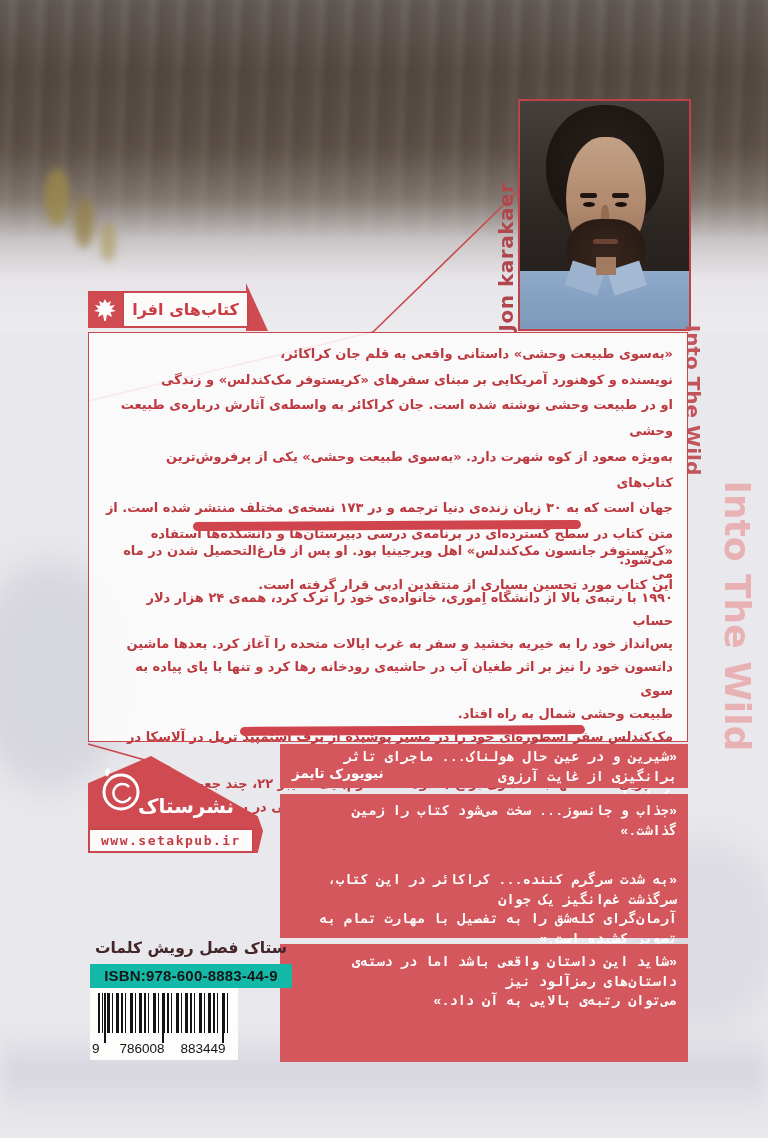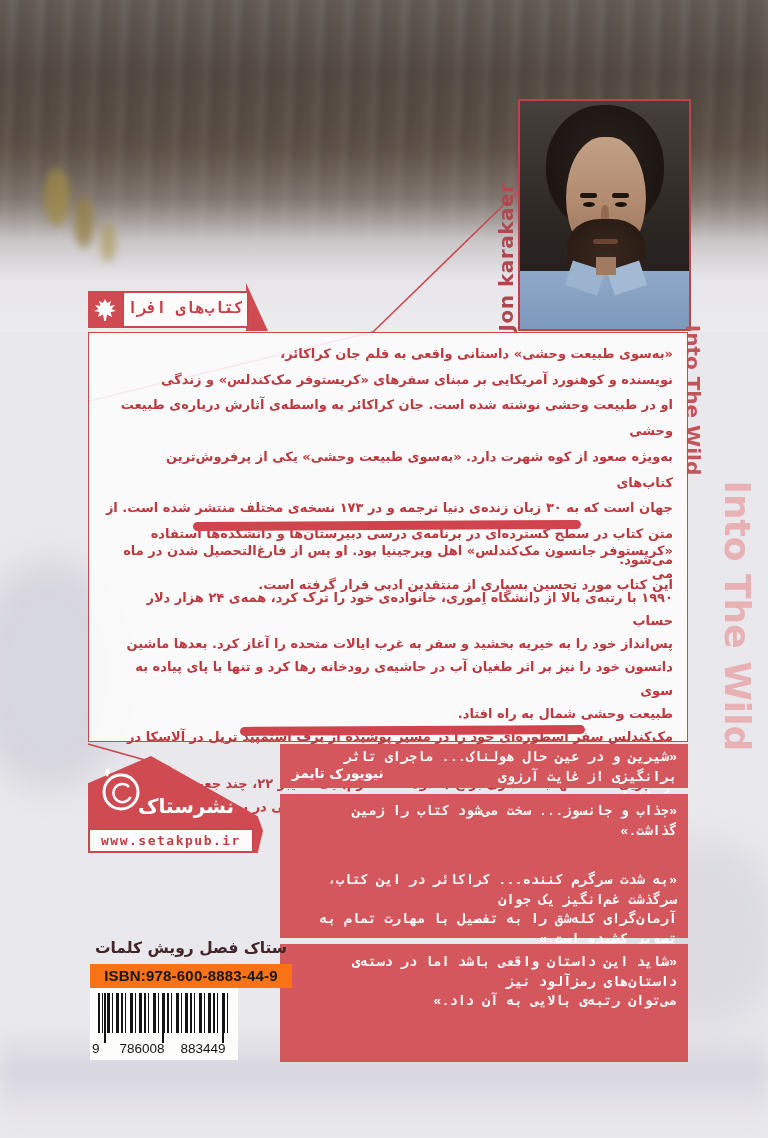--- a/index.html
+++ b/index.html
@@ -24,21 +24,21 @@
   .shade.s2{left:0;top:1030px;width:768px;height:90px;border-radius:0;filter:blur(9px);
             background:linear-gradient(180deg,rgba(214,212,222,.0),rgba(208,206,218,.75) 45%,rgba(228,227,233,.2));}
   .shade.s3{left:630px;top:840px;width:150px;height:190px;background:rgba(203,203,214,.45);}
   
   svg.deco{position:absolute;left:0;top:0;pointer-events:none;}
   
   .banner-leaf{position:absolute;left:88px;top:291px;width:34px;height:37px;background:#cf4a51;
     display:flex;align-items:center;justify-content:center;}
   .banner-label{position:absolute;left:122px;top:291px;width:127px;height:37px;box-sizing:border-box;
     background:#fdfafa;border:2px solid #c9474d;color:#cb3e46;font-weight:bold;font-size:16px;
-    line-height:33px;text-align:center;direction:rtl;font-family:Liberation Mono, monospace;}
+    line-height:33px;text-align:center;direction:rtl;}
   
   .photo{position:absolute;left:518px;top:99px;width:173px;height:232px;box-sizing:border-box;
     border:2px solid #bf4249;overflow:hidden;
     background:linear-gradient(180deg,#45403c 0%,#2c2623 55%,#201c1a 100%);}
   .photo .hair{position:absolute;left:26px;top:4px;width:118px;height:126px;border-radius:48%;
     background:radial-gradient(ellipse at 50% 45%,#2b211c 0%,#1c1512 70%,rgba(28,21,18,0) 100%);}
   .photo .face{position:absolute;left:46px;top:36px;width:80px;height:122px;border-radius:46%/50%;
     background:linear-gradient(180deg,#c2a186 0%,#b18a6f 55%,#96715a 100%);}
   .photo .brow-l,.photo .brow-r{position:absolute;top:92px;width:17px;height:5px;background:#20150f;border-radius:3px;}
   .photo .brow-l{left:60px;} .photo .brow-r{left:92px;}
@@ -88,21 +88,21 @@
     clip-path:polygon(0% 28%,36% 0%,97% 62%,100% 77%,97% 100%,0% 100%);}
   .pub-name{position:absolute;left:138px;top:794px;width:112px;color:#fff;font-weight:bold;
     font-size:20px;direction:rtl;text-align:left;}
   .pub-logo{position:absolute;left:96px;top:766px;}
   .pub-url{position:absolute;left:88px;top:828px;width:166px;height:25px;box-sizing:border-box;
     background:#fcfafa;border:2px solid #c9474d;color:#c43d45;font-weight:bold;font-size:13px;
     font-family:"DejaVu Sans Mono",monospace;letter-spacing:1.5px;text-align:center;line-height:21px;}
   
   .tagline{position:absolute;left:90px;top:939px;width:202px;text-align:center;color:#42262a;
     font-weight:bold;font-size:15.5px;direction:rtl;}
-  .isbn-strip{position:absolute;left:90px;top:964px;width:202px;height:24px;background:#f97316;
+  .isbn-strip{position:absolute;left:90px;top:964px;width:202px;height:24px;background:#14b8a6;
     color:#161616;font-family:"Liberation Sans",sans-serif;font-weight:bold;font-size:15px;
     text-align:center;line-height:24px;letter-spacing:.2px;}
   .barcode{position:absolute;left:90px;top:988px;width:148px;height:72px;background:#fdfdfc;}
   .bars{position:absolute;left:8px;top:5px;width:132px;height:40px;
     background:repeating-linear-gradient(90deg,#141414 0 2px,#fff 2px 4px,#141414 4px 5px,
       #fff 5px 9px,#141414 9px 12px,#fff 12px 14px,#141414 14px 15px,#fff 15px 18px,
       #141414 18px 21px,#fff 21px 23px);}
   .bar-guard-l,.bar-guard-m,.bar-guard-r{position:absolute;top:5px;width:2px;height:50px;background:#141414;}
   .bar-guard-l{left:14px;} .bar-guard-m{left:72px;} .bar-guard-r{left:132px;}
   .bc-nums{position:absolute;left:0;bottom:4px;width:148px;display:flex;align-items:flex-end;

